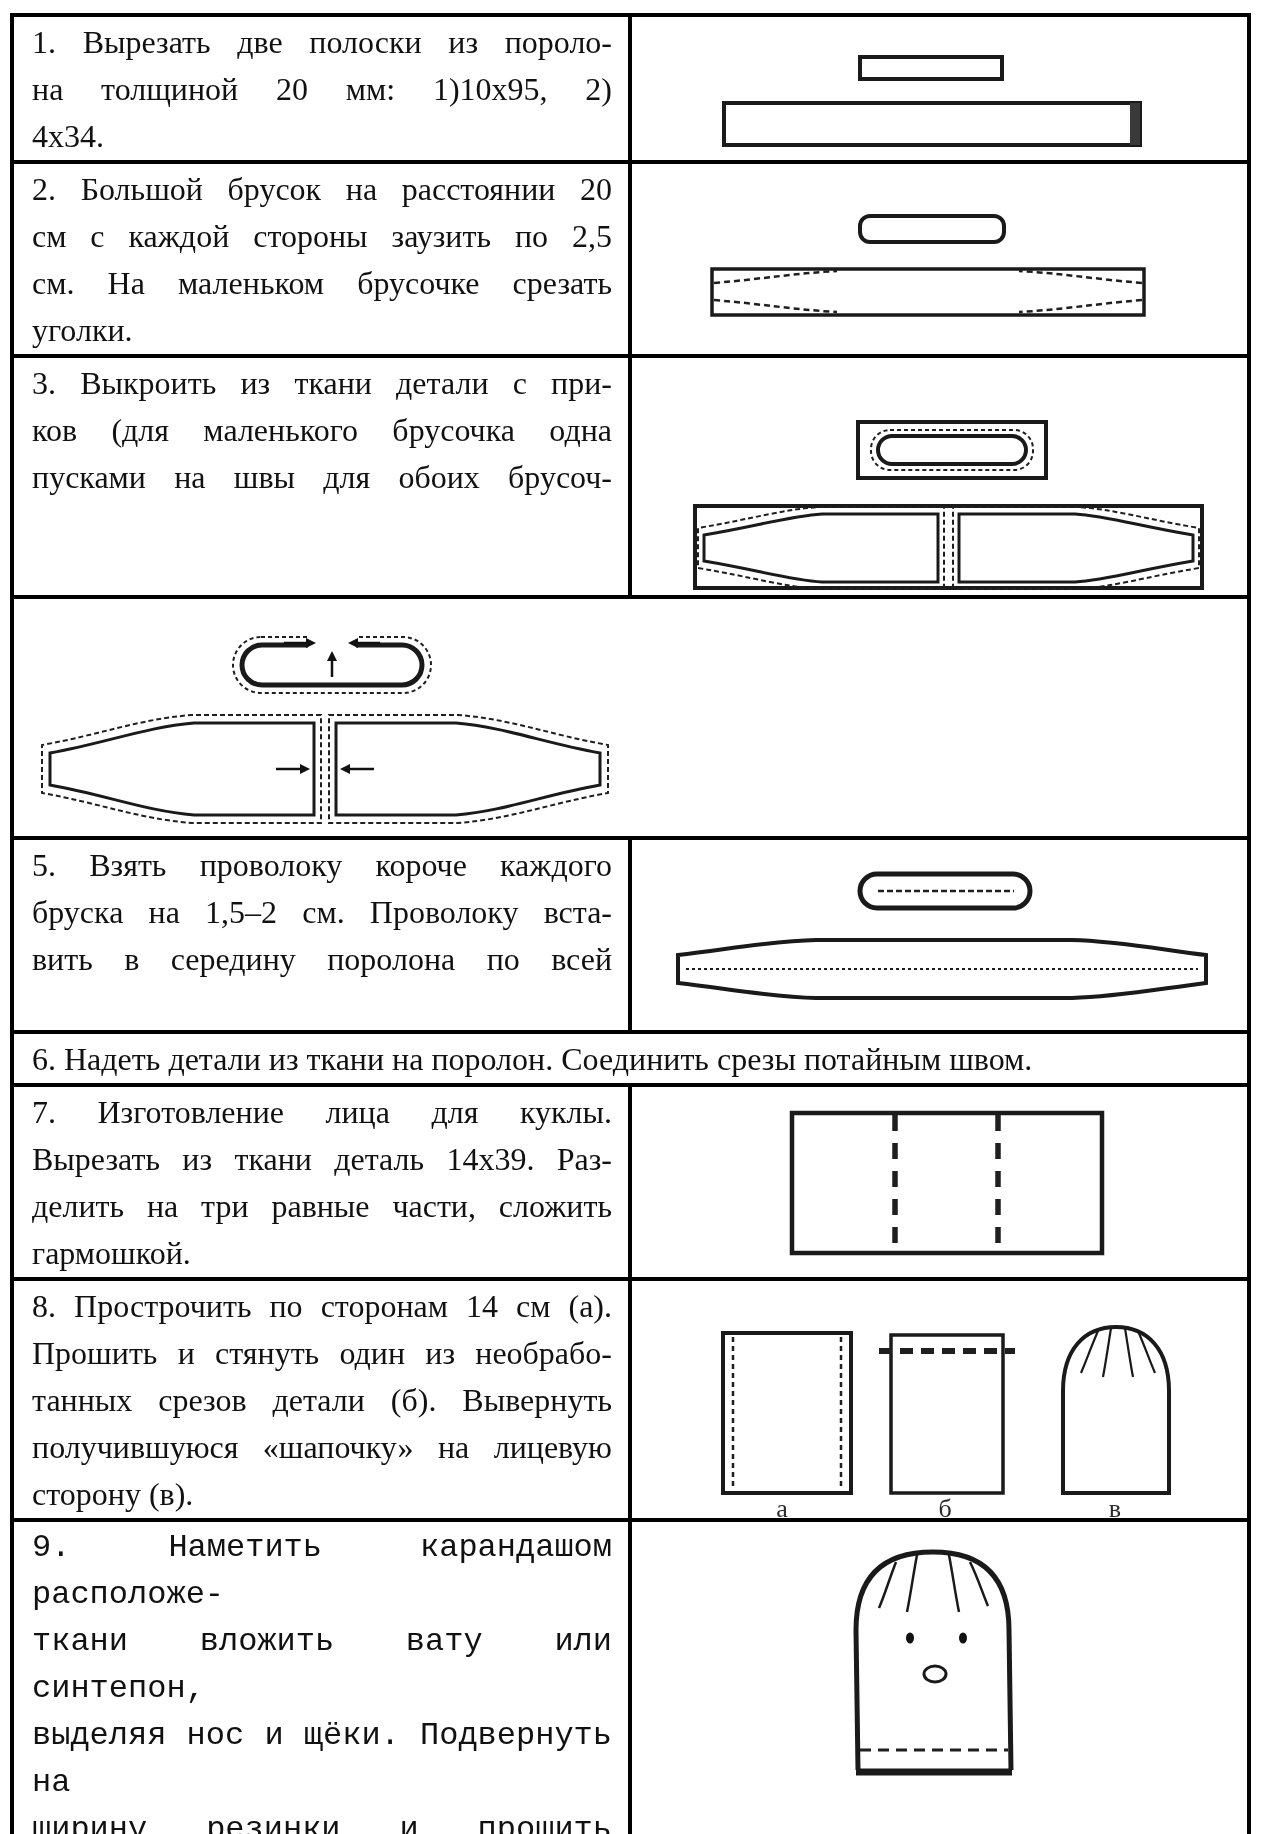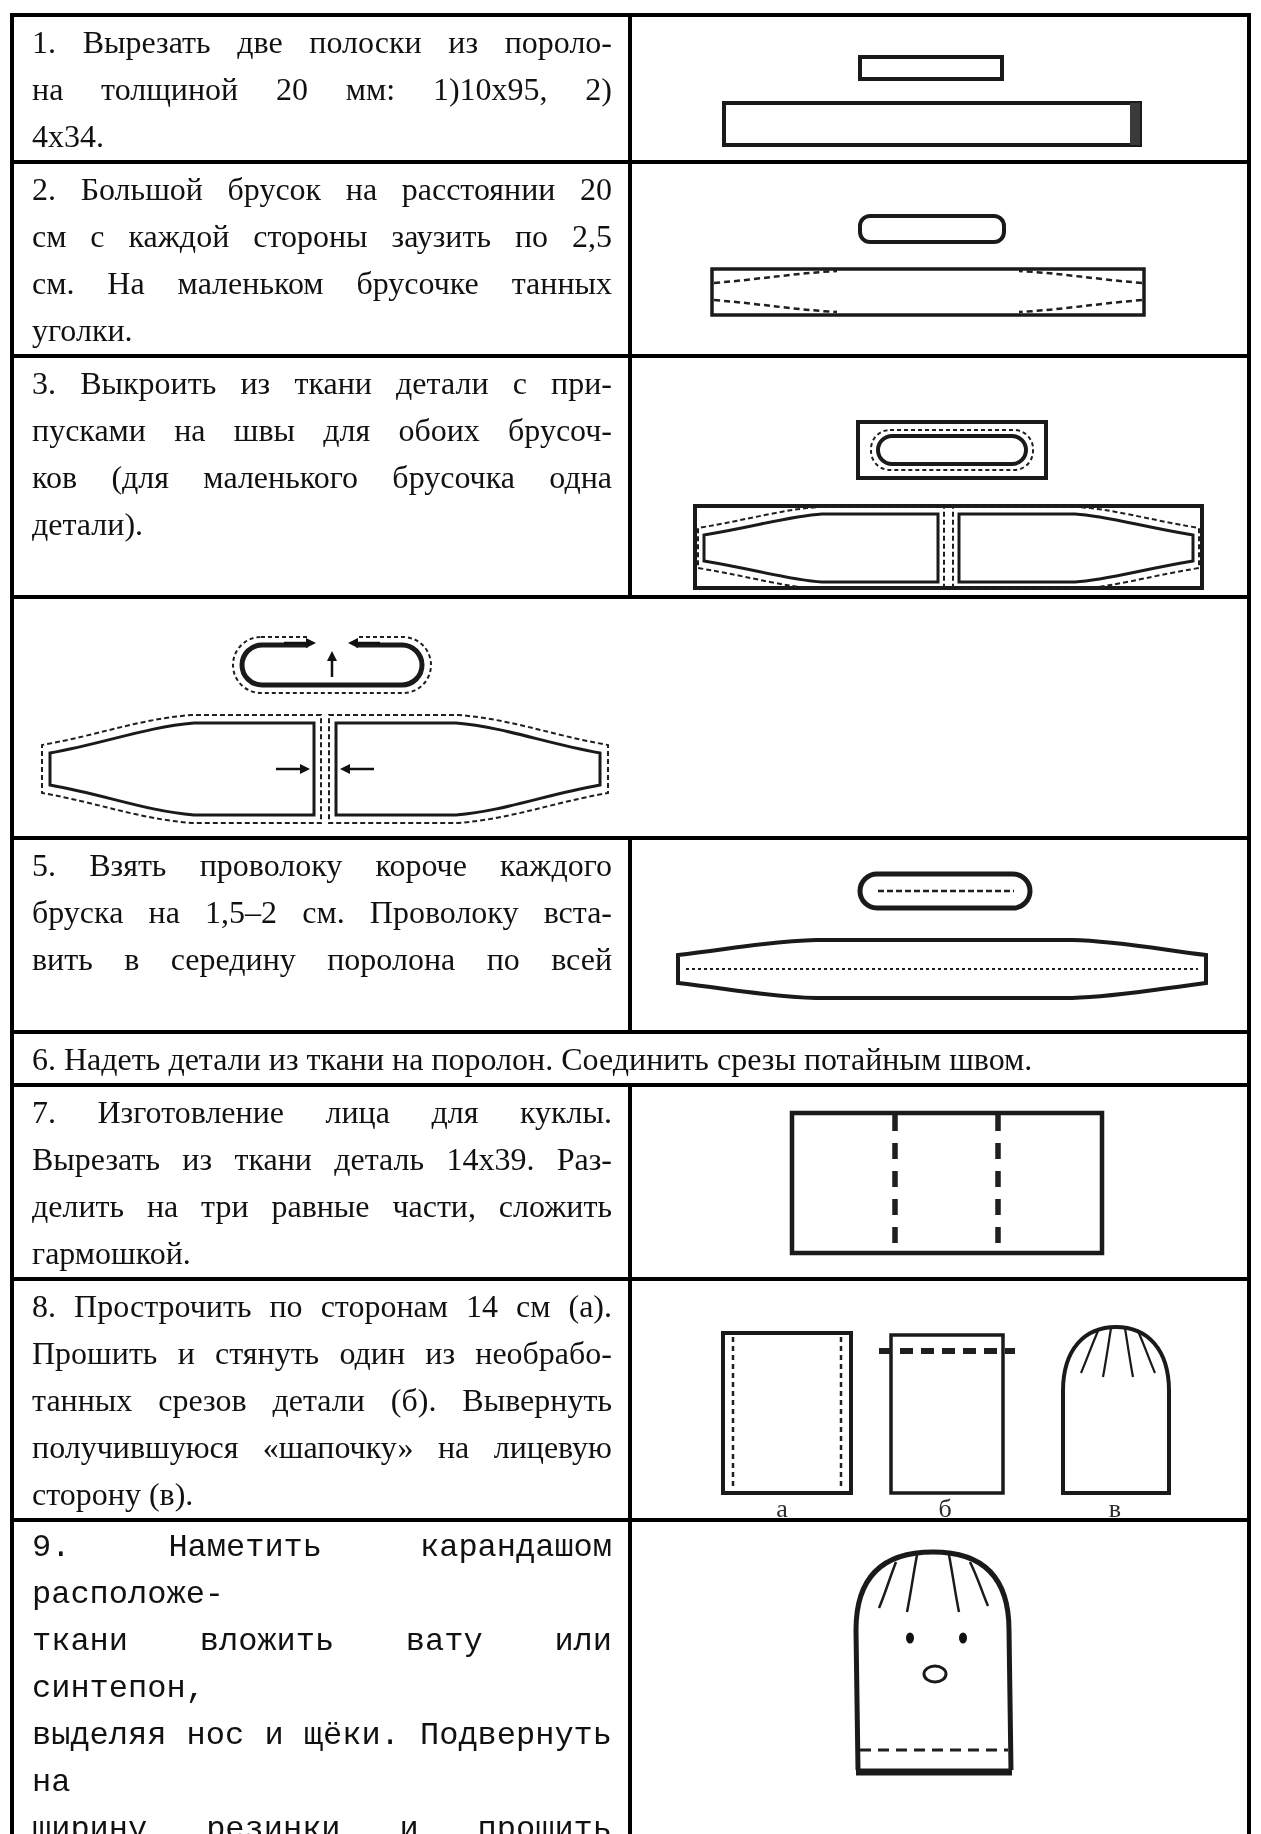--- a/index.html
+++ b/index.html
@@ -60,41 +60,40 @@
           <rect class="sol" x="92" y="86" width="416" height="42" stroke-width="4"></rect>
           <rect x="498" y="86" width="10" height="42" fill="#3a3a3a"></rect>
         </svg>
       </div>
     </div>
 
     <div class="row">
       <div class="cell-text">
           <div class="line j">2. Большой брусок на расстоянии 20</div>
           <div class="line j">см с каждой стороны заузить по 2,5</div>
-          <div class="line j">см. На маленьком брусочке танных</div>
+          <div class="line j">см. На маленьком брусочке срезать</div>
           <div class="line last">уголки.</div>
         </div>
       <div class="cell-fig">
         <svg width="615" height="190" viewBox="0 0 615 190" aria-label="strips-with-taper-markings">
           <rect class="sol" x="228" y="52" width="144" height="26" rx="10" stroke-width="4"></rect>
           <rect class="sol" x="80" y="105" width="432" height="46" stroke-width="3.5"></rect>
           <path class="dsh" stroke-width="2.5" stroke-dasharray="6 4" d="M 82 119 C 130 115, 165 109, 205 107"></path>
           <path class="dsh" stroke-width="2.5" stroke-dasharray="6 4" d="M 82 136 C 130 140, 165 146, 205 148"></path>
           <path class="dsh" stroke-width="2.5" stroke-dasharray="6 4" d="M 510 119 C 462 115, 427 109, 387 107"></path>
           <path class="dsh" stroke-width="2.5" stroke-dasharray="6 4" d="M 510 136 C 462 140, 427 146, 387 148"></path>
         </svg>
       </div>
     </div>
 
     <div class="row">
       <div class="cell-text">
           <div class="line j">3. Выкроить из ткани детали с при-</div>
+          <div class="line j">ков (для маленького брусочка одна</div>
           <div class="line j">пусками на швы для обоих брусоч-</div>
-          <div class="line j">ков (для маленького брусочка одна</div>
-          <div class="line last">детали).</div>
         </div>
       <div class="cell-fig">
         <svg width="615" height="237" viewBox="0 0 615 237" aria-label="fabric-pieces-with-seam-allowance">
           <rect class="sol" x="226" y="64" width="188" height="56" stroke-width="4"></rect>
           <rect class="dsh" x="239" y="72" width="162" height="40" rx="19" stroke-width="2" stroke-dasharray="4 3"></rect>
           <rect class="sol" x="246" y="78" width="148" height="28" rx="14" stroke-width="4"></rect>
           <rect class="sol" x="63" y="148" width="507" height="82" stroke-width="4"></rect>
           <path class="dsh" stroke-width="2" stroke-dasharray="5 3" d="M 312 149 H 188 C 152 151, 120 161, 66 170 L 66 210 C 120 219, 152 229, 188 231 H 312 Z"></path>
           <path class="sol" stroke-width="3" d="M 306 156 H 190 C 158 158, 126 168, 72 177 L 72 203 C 126 212, 158 222, 190 224 H 306 Z"></path>
           <path class="dsh" stroke-width="2" stroke-dasharray="5 3" d="M 321 149 H 445 C 481 151, 513 161, 567 170 L 567 210 C 513 219, 481 229, 445 231 H 321 Z"></path>

